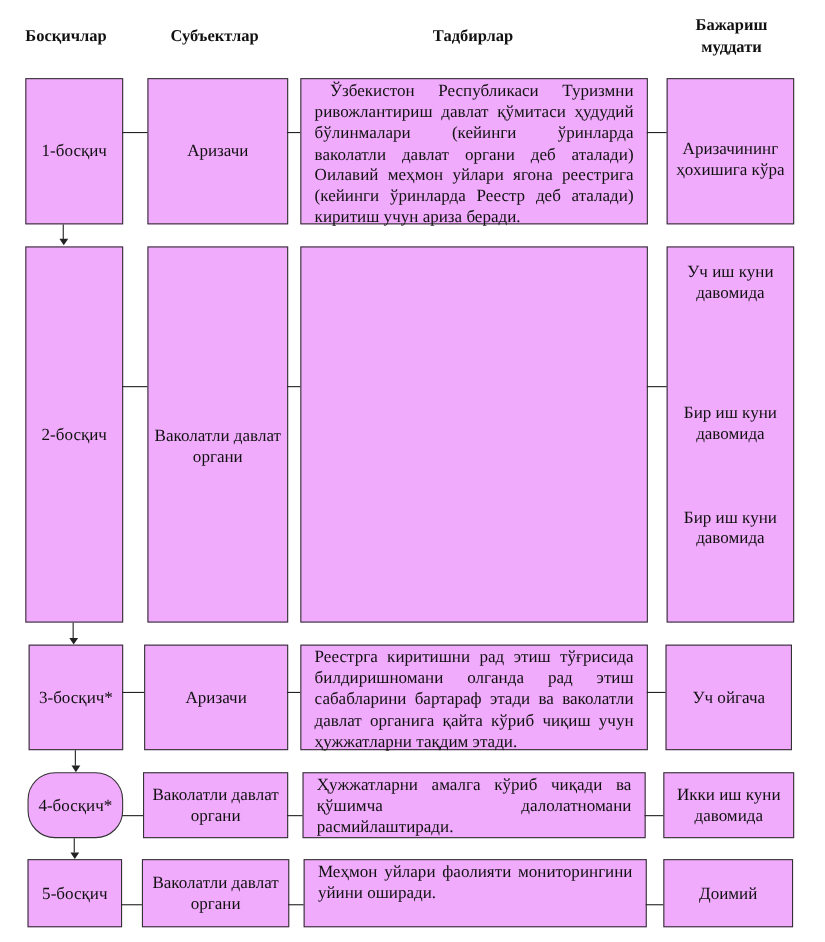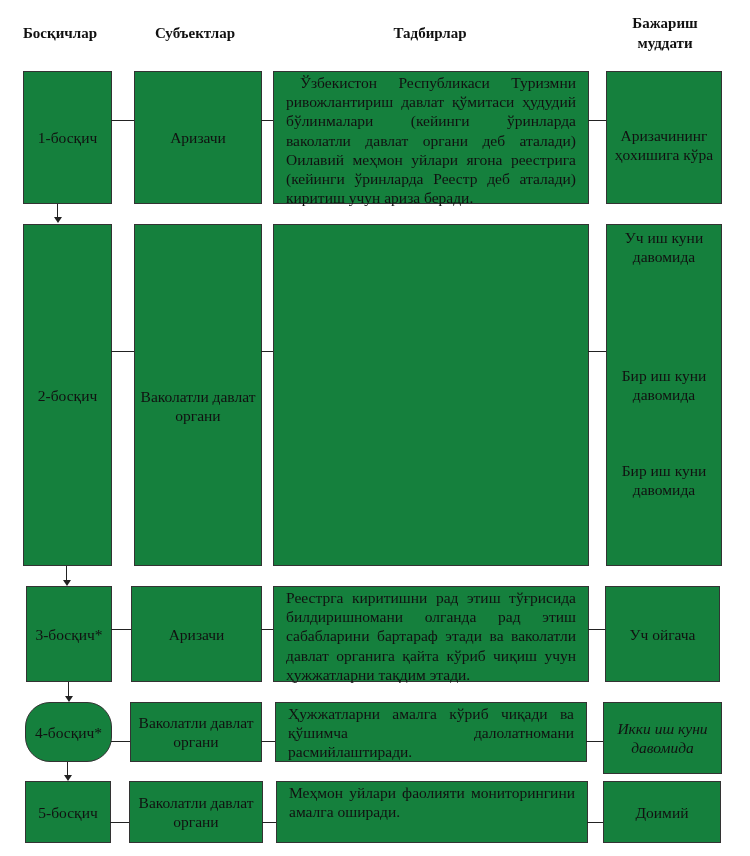--- a/index.html
+++ b/index.html
@@ -1,19 +1,19 @@
 <!DOCTYPE html>
 <html><head>
 <meta charset="utf-8">
 <style>
   html, body { margin: 0; padding: 0; background: #ffffff; }
   body { width: 750px; height: 856px; position: relative; overflow: hidden;
          font-family: "Liberation Serif", "DejaVu Serif", serif; color: #111; }
   .hdr { position: absolute; font-weight: bold; font-size: 15px; text-align: center; line-height: 20px; }
-  .box { position: absolute; box-sizing: border-box; border: 1.5px solid #333; background: #15803d;
+  .box { position: absolute; box-sizing: border-box; border: 1.5px solid #333; background: #f0abfc;
          display: flex; align-items: center; justify-content: center; text-align: center;
          font-size: 15.5px; line-height: 19px; }
   .box.text { display: block; text-align: justify; padding: 1px 12px 0 12px; line-height: 19.2px; font-size: 15.5px; }
   .box.text p { margin: 0; text-indent: 14px; text-align: justify; text-align-last: left; }
   .box.text.noindent p { text-indent: 0; }
   .box.dur-multi { display: block; padding-top: 0; }
   .box.dur-multi .dur { position: absolute; left: 0; right: 0; text-align: center; }
   .hline { position: absolute; height: 0; border-top: 1.5px solid #222; }
   .vline { position: absolute; width: 0; border-left: 1.5px solid #222; }
   .arrowhead { position: absolute; width: 0; height: 0;
@@ -55,21 +55,21 @@
 </div>
 <div class="hline" style="left:111px; top:351px; width:24px;"></div>
 <div class="box" style="left:134px; top:224px; width:128px; height:342px;">
   <span style="display:block; width:128px; margin-top:22px;">Ваколатли давлат органи</span>
 </div>
 <div class="hline" style="left:261px; top:351px; width:13px;"></div>
 <div class="box text" style="left:273px; top:224px; width:316px; height:342px;">
 </div>
 <div class="hline" style="left:588px; top:351px; width:19px;"></div>
 <div class="box dur-multi" style="left:606px; top:224px; width:116px; height:342px;">
-  <div class="dur" style="top:1px; padding:2px 10px;">Уч иш куни давомида</div>
+  <div class="dur" style="top:1px; padding:12px 10px;">Уч иш куни давомида</div>
   <div class="dur" style="top:141px; padding:0 10px;">Бир иш куни давомида</div>
   <div class="dur" style="top:236px; padding:0 10px;">Бир иш куни давомида</div>
 </div>
 
 <div class="vline" style="left:66px; top:566px; height:14px;"></div>
 <div class="arrowhead" style="left:63px; top:580px;"></div>
 
 <div class="box" style="left:26px; top:586px; width:86px; height:96px;">
   <span>3-босқич*</span>
 </div>
@@ -94,34 +94,34 @@
 </div>
 <div class="hline" style="left:111px; top:741px; width:20px;"></div>
 <div class="box" style="left:130px; top:702px; width:132px; height:60px;">
   <span style="display:block; width:126px;">Ваколатли давлат органи</span>
 </div>
 <div class="hline" style="left:261px; top:741px; width:15px;"></div>
 <div class="box text noindent" style="left:275px; top:702px; width:312px; height:60px;">
   <p>Ҳужжатларни амалга кўриб чиқади ва қўшимча далолатномани расмийлаштиради.</p>
 </div>
 <div class="hline" style="left:586px; top:741px; width:18px;"></div>
-<div class="box" style="left:603px; top:702px; width:119px; height:72px;font-style:italic;">
+<div class="box" style="left:603px; top:702px; width:119px; height:60px;">
   <span style="display:block; width:100px;">Икки иш куни давомида</span>
 </div>
 
 <div class="vline" style="left:67px; top:762px; height:13px;"></div>
 <div class="arrowhead" style="left:64px; top:775px;"></div>
 
 <div class="box" style="left:25px; top:781px; width:86px; height:62px;">
   <span>5-босқич</span>
 </div>
 <div class="hline" style="left:110px; top:822px; width:20px;"></div>
 <div class="box" style="left:129px; top:781px; width:134px; height:62px;">
   <span style="display:block; width:126px;">Ваколатли давлат органи</span>
 </div>
 <div class="hline" style="left:262px; top:822px; width:15px;"></div>
 <div class="box text noindent" style="left:276px; top:781px; width:312px; height:62px;">
-  <p>Меҳмон уйлари фаолияти мониторингини амалга оширади.</p>
+  <p>Меҳмон уйлари фаолияти мониторингини уйини оширади.</p>
 </div>
 <div class="hline" style="left:587px; top:822px; width:17px;"></div>
 <div class="box" style="left:603px; top:781px; width:118px; height:62px;">
   <span>Доимий</span>
 </div>
 
 </body></html>

